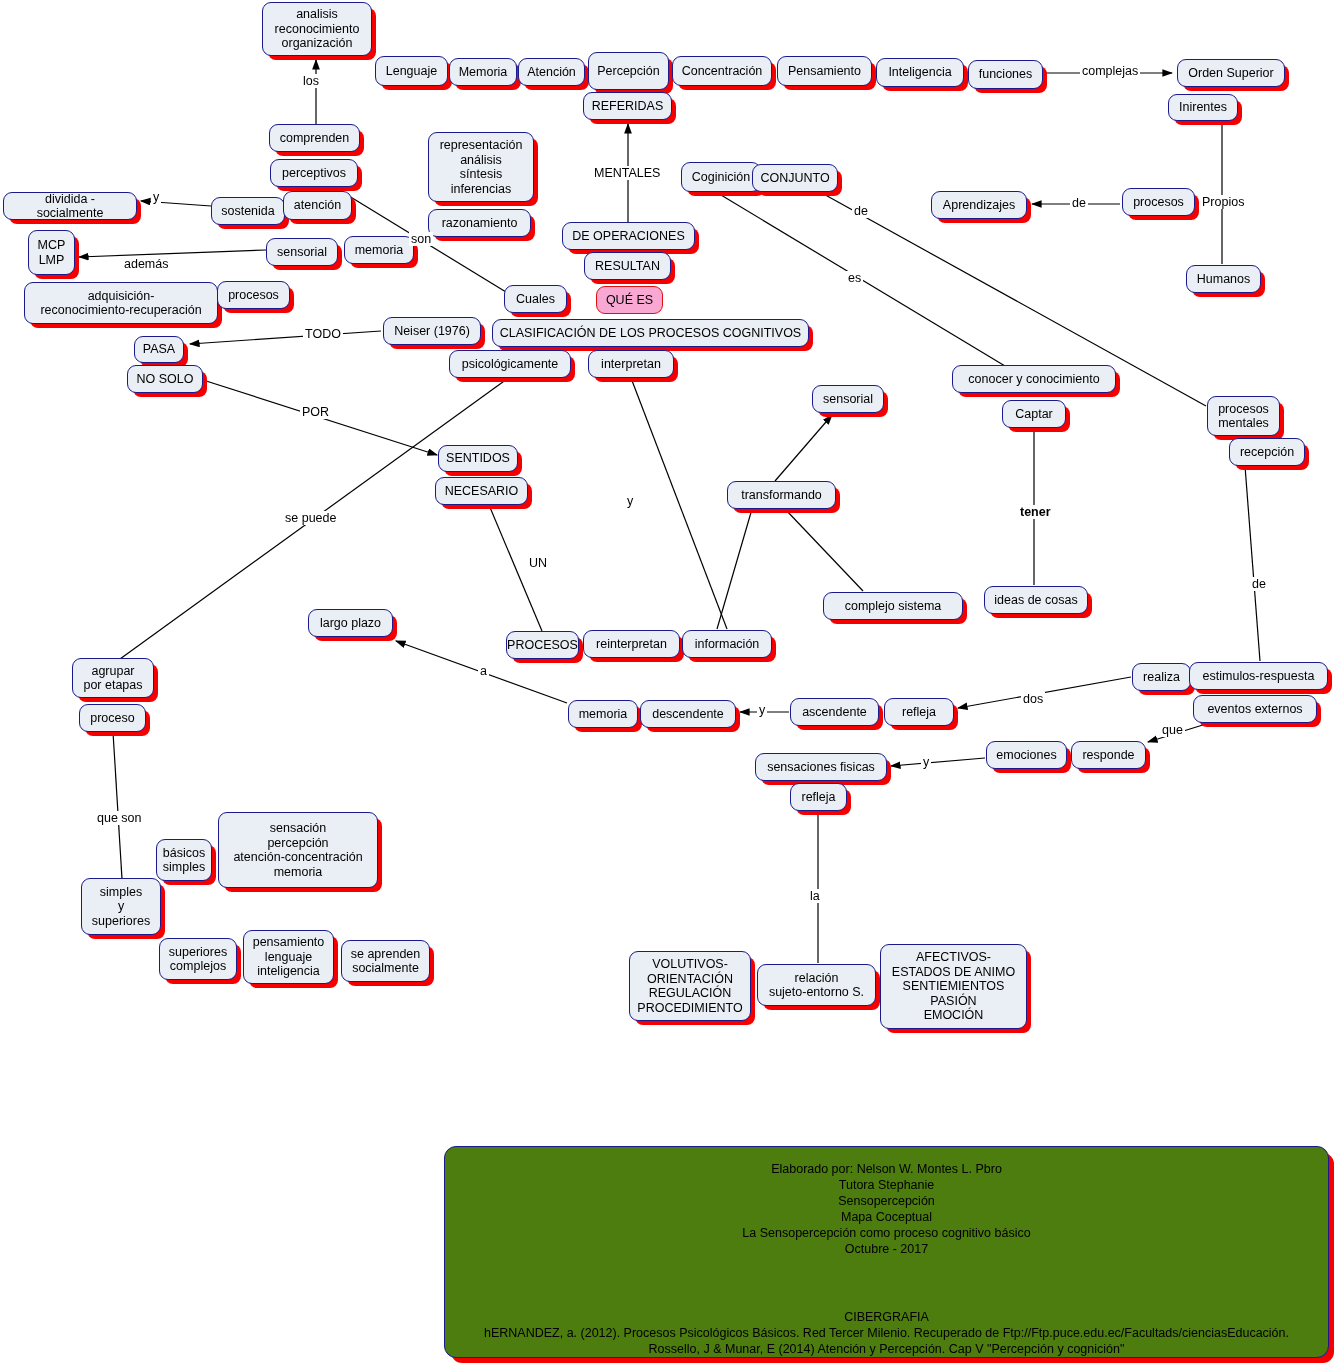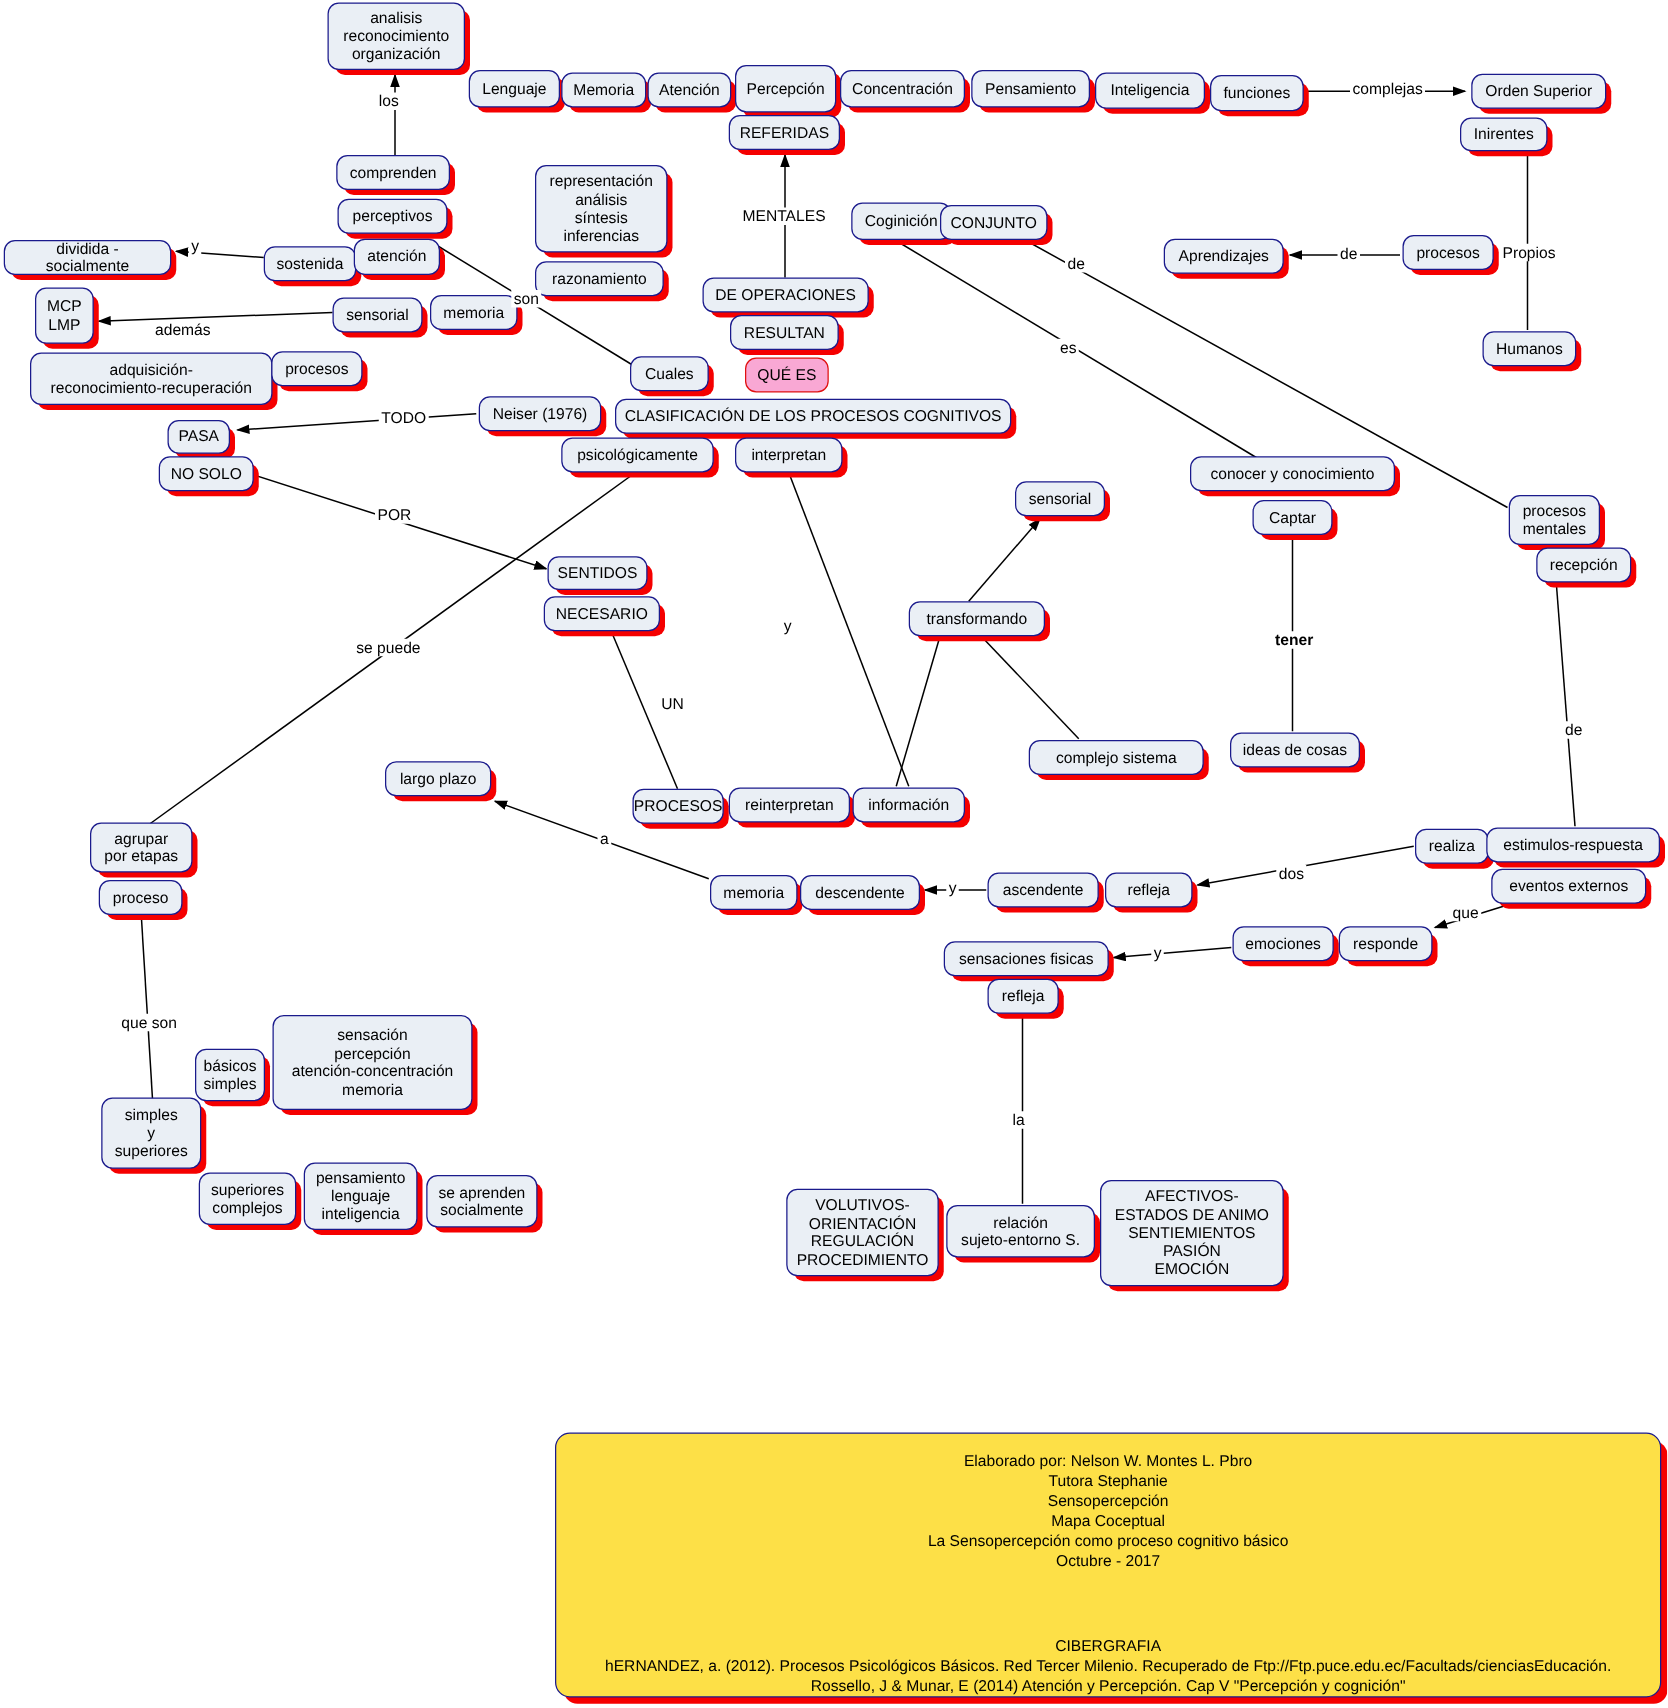--- a/index.html
+++ b/index.html
@@ -56,21 +56,21 @@
     font-size: 12.5px;
     color: #000000;
     background: #ffffff;
     padding: 0 2px;
     white-space: nowrap;
     z-index: 6;
   }
   .footer-box {
     position: absolute;
     box-sizing: border-box;
-    background: #fde047;
+    background: #4d7c0f;
     border: 1.6px solid #1a1a8c;
     border-radius: 12px;
     box-shadow: 6px 6px 0 -1px #f50000;
     font-family: "Liberation Sans", sans-serif;
     font-size: 12.5px;
     color: #000;
     text-align: center;
     padding: 14px 16px;
     z-index: 4;
   }

